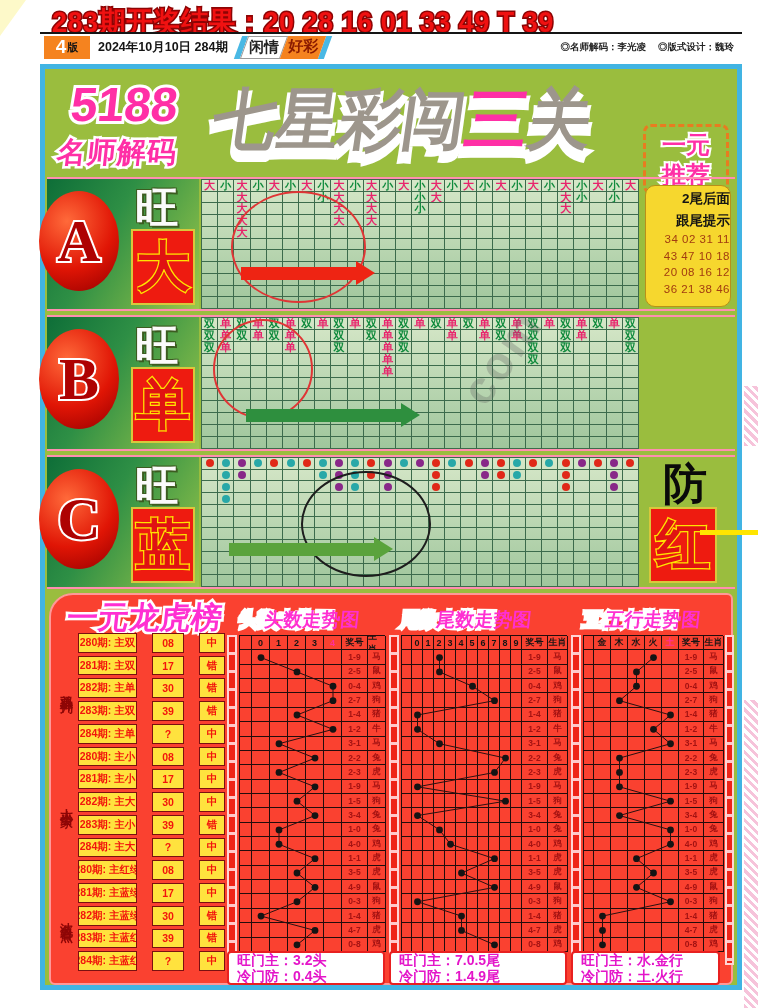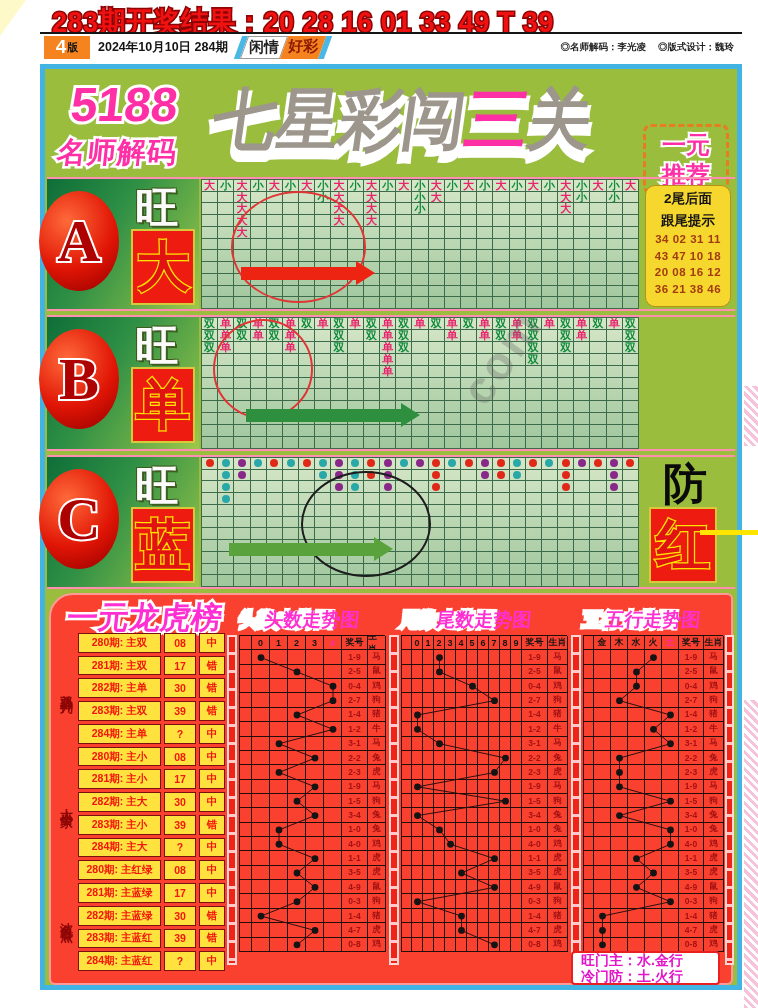--- a/index.html
+++ b/index.html
@@ -86,23 +86,23 @@
   border-top:12px solid transparent; border-bottom:12px solid transparent; border-left:19px solid; }
 .arrow-red { background:#ee2413; left:40px; top:88px; width:115px; }
 .arrow-red::after { border-left-color:#ee2413; }
 .arrow-greenB { background:#2e8f3e; left:45px; top:92px; width:155px; }
 .arrow-greenB::after { border-left-color:#2e8f3e; }
 .arrow-greenC { background:#5aa33c; left:28px; top:86px; width:145px; }
 .arrow-greenC::after { border-left-color:#5aa33c; }
 
 
 .tipbox { position:absolute; left:598px; top:6px; width:86px; height:122px; background:#f6d72e;
-  border:1px solid #b89018; border-radius:10px; text-align:center; }
+  border:1px solid #b89018; border-radius:10px; text-align:right; }
 .tip-title { font-size:13.5px; font-weight:bold; color:#141414; line-height:1.3; padding-top:4px; }
-.tip-nums { font-size:11.5px; font-weight:bold; color:#a23c10; line-height:1.45; letter-spacing:0.5px; margin-top:2px; }
+.tip-nums { font-size:11.5px; font-weight:normal; color:#a23c10; line-height:1.45; letter-spacing:0.5px; margin-top:2px; }
 .decadebox { position:absolute; left:598px; top:4px; width:86px; height:126px; background:#f8d832;
   border:1px solid #b89018; border-radius:12px; text-align:center; padding-top:5px;
   font-size:11px; font-weight:bold; color:#232323; }
 .fang { position:absolute; left:616px; top:-2px; font-size:44px; font-weight:bold; color:#0a0a0a; }
 .hongbox { position:absolute; left:602px; top:50px; width:68px; height:76px; background:#ee1b10;
   border:2px solid #d8c83c; display:flex; align-items:center; justify-content:center; }
 
 
 .bottom { position:absolute; left:4px; top:524px; width:684px; height:392px; background:#fa4130;
   border:2px solid #ff9898; border-radius:24px 6px 6px 6px; }
@@ -110,21 +110,21 @@
   --ow:5px; transform:skewX(-6deg); }
 .c-title { position:absolute; top:12px; font-size:19px; font-weight:bold; color:#ff2fd2; --ow:4px;
   transform:skewX(-6deg); text-align:center; }
 #ct1 { left:188px; width:146px; } #ct2 { left:350px; width:166px; } #ct3 { left:532px; width:140px; }
 
 .lvtable { position:absolute; left:6px; top:38px; width:168px; height:338px; display:flex; flex-direction:column; gap:3px; }
 .group { display:grid; grid-template-columns:18px 1fr; gap:3px; flex:1 1 0; }
 .glabel { writing-mode:vertical-rl; text-orientation:upright; color:#8e0606; font-weight:bold;
   font-size:13px; display:flex; align-items:center; justify-content:center; letter-spacing:2px; }
 .grows { display:grid; grid-template-rows:repeat(5,1fr); gap:3px; }
-.trow { display:grid; grid-template-columns:1fr 32px 26px; gap:3px;text-align:center; }
+.trow { display:grid; grid-template-columns:1fr 32px 26px; gap:15px;text-align:center; }
 .tcell { background:#ffe23e; border:1px solid #7a1010; color:#f2150d; font-weight:bold; font-size:10.5px;
   display:flex; align-items:center; justify-content:center; white-space:nowrap; overflow:hidden; }
 
 .strip { position:absolute; top:40px; width:10px; height:330px;
   background:repeating-linear-gradient(to bottom,#ee2417 0 15px,#ffc9c9 15px 18px);
   border:2px solid #ffd5d5; }
 #strip1 { left:176px; } #strip2 { left:338px; } #strip3 { left:520px; } #strip4 { left:674px; width:9px; }
 
 .chart { position:absolute; top:40px; border-left:1px solid #230c0c; border-top:1px solid #230c0c; }
 #chart1 { left:188px; width:146px; } #chart2 { left:350px; width:166px; } #chart3 { left:532px; width:140px; }
@@ -2187,20 +2187,28 @@
           <circle cx="52.5" cy="222.63636363636363" r="3.4" fill="#141414"></circle>
           <circle cx="69.5" cy="237" r="3.4" fill="#141414"></circle>
           <circle cx="52.5" cy="251.36363636363635" r="3.4" fill="#141414"></circle>
           <circle cx="86.5" cy="265.72727272727275" r="3.4" fill="#141414"></circle>
           <circle cx="18.5" cy="280.09090909090907" r="3.4" fill="#141414"></circle>
           <circle cx="18.5" cy="294.45454545454544" r="3.4" fill="#141414"></circle>
           <circle cx="18.5" cy="308.8181818181818" r="3.4" fill="#141414"></circle>
         </svg>
       </div>
 
+    <div class="summary" id="sum1">
+      <div>旺门主：3.2头</div>
+      <div>冷门防：0.4头</div>
+    </div>
+    <div class="summary" id="sum2">
+      <div>旺门主：7.0.5尾</div>
+      <div>冷门防：1.4.9尾</div>
+    </div>
     <div class="summary" id="sum3">
       <div>旺门主：水.金行</div>
       <div>冷门防：土.火行</div>
     </div>
   </div>
 </div>
 
 <div class="hatch" id="h1"></div>
 <div class="hatch" id="h2"></div>
 <div class="yline"></div>

